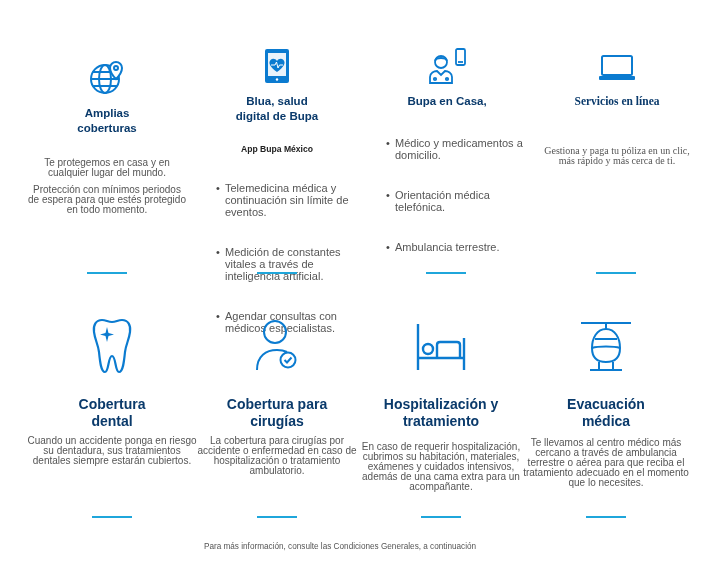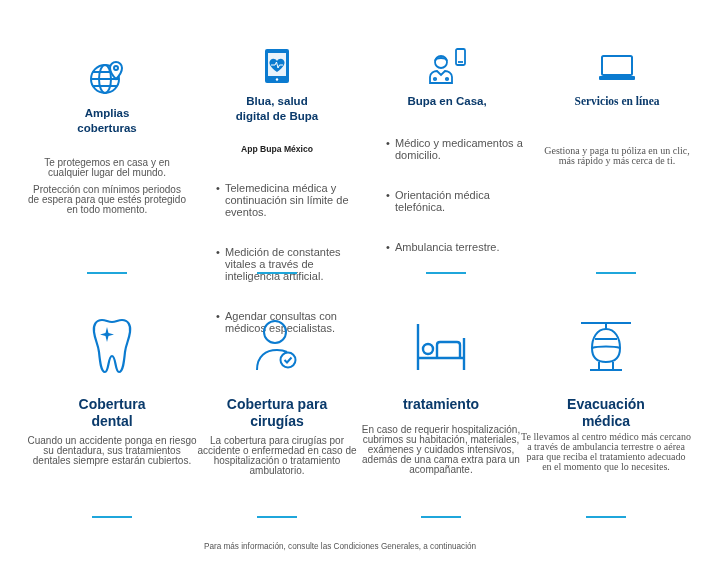--- a/index.html
+++ b/index.html
@@ -136,20 +136,21 @@
 
 <div class="card" style="left:356px; top:318px;">
   <svg class="icon" width="52" height="56" viewBox="0 0 52 56" fill="none" stroke="#0b7bd0" stroke-width="2.4">
     <line x1="3" y1="6" x2="3" y2="52"></line>
     <line x1="49" y1="20" x2="49" y2="52"></line>
     <line x1="3" y1="40" x2="49" y2="40"></line>
     <circle cx="13" cy="31" r="5"></circle>
     <path d="M22 40 V27 Q22 24 25 24 H42 Q45 24 45 27 V40"></path>
   </svg>
   <div class="title big" style="margin-top:22px;">
+    <div>Hospitalización y</div>
     <div>tratamiento</div>
   </div>
   <div class="text" style="margin-top:12px;">
     <p>En caso de requerir hospitalización, cubrimos su habitación, materiales, exámenes y cuidados intensivos, además de una cama extra para un acompañante.</p>
   </div>
 </div>
 
 <div class="card" style="left:521px; top:318px;">
   <svg class="icon" width="52" height="56" viewBox="0 0 52 56" fill="none" stroke="#0b7bd0" stroke-width="2">
     <line x1="1" y1="5" x2="51" y2="5"></line>
@@ -157,21 +158,21 @@
     <path d="M26 11 C35 11 40 20 40 30 C40 40 34 44 26 44 C18 44 12 40 12 30 C12 20 17 11 26 11Z"></path>
     <path d="M15 21 H37"></path>
     <path d="M12 30 C18 28 34 28 40 30"></path>
     <path d="M19 44 V51 M33 44 V51"></path>
     <line x1="10" y1="52" x2="42" y2="52"></line>
   </svg>
   <div class="title big" style="margin-top:22px;">
     <div>Evacuación</div>
     <div>médica</div>
   </div>
-  <div class="text" style="margin-top:2px;font-family:Liberation Serif, serif;">
+  <div class="text" style="margin-top:8px;">
     <p>Te llevamos al centro médico más cercano a través de ambulancia terrestre o aérea para que reciba el tratamiento adecuado en el momento que lo necesites.</p>
   </div>
 </div>
 
 <div class="divider" style="left:92px; top:516px;"></div>
 <div class="divider" style="left:257px; top:516px;"></div>
 <div class="divider" style="left:421px; top:516px;"></div>
 <div class="divider" style="left:586px; top:516px;"></div>
 
 <div class="footer">Para más información, consulte las Condiciones Generales, a continuación</div>

